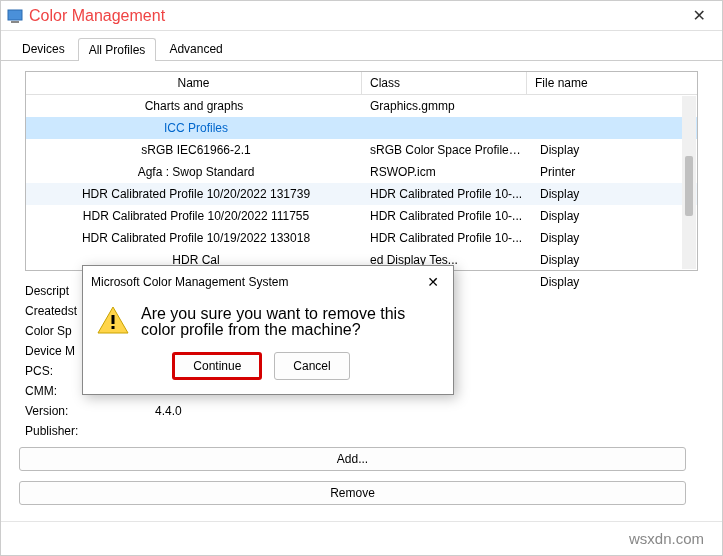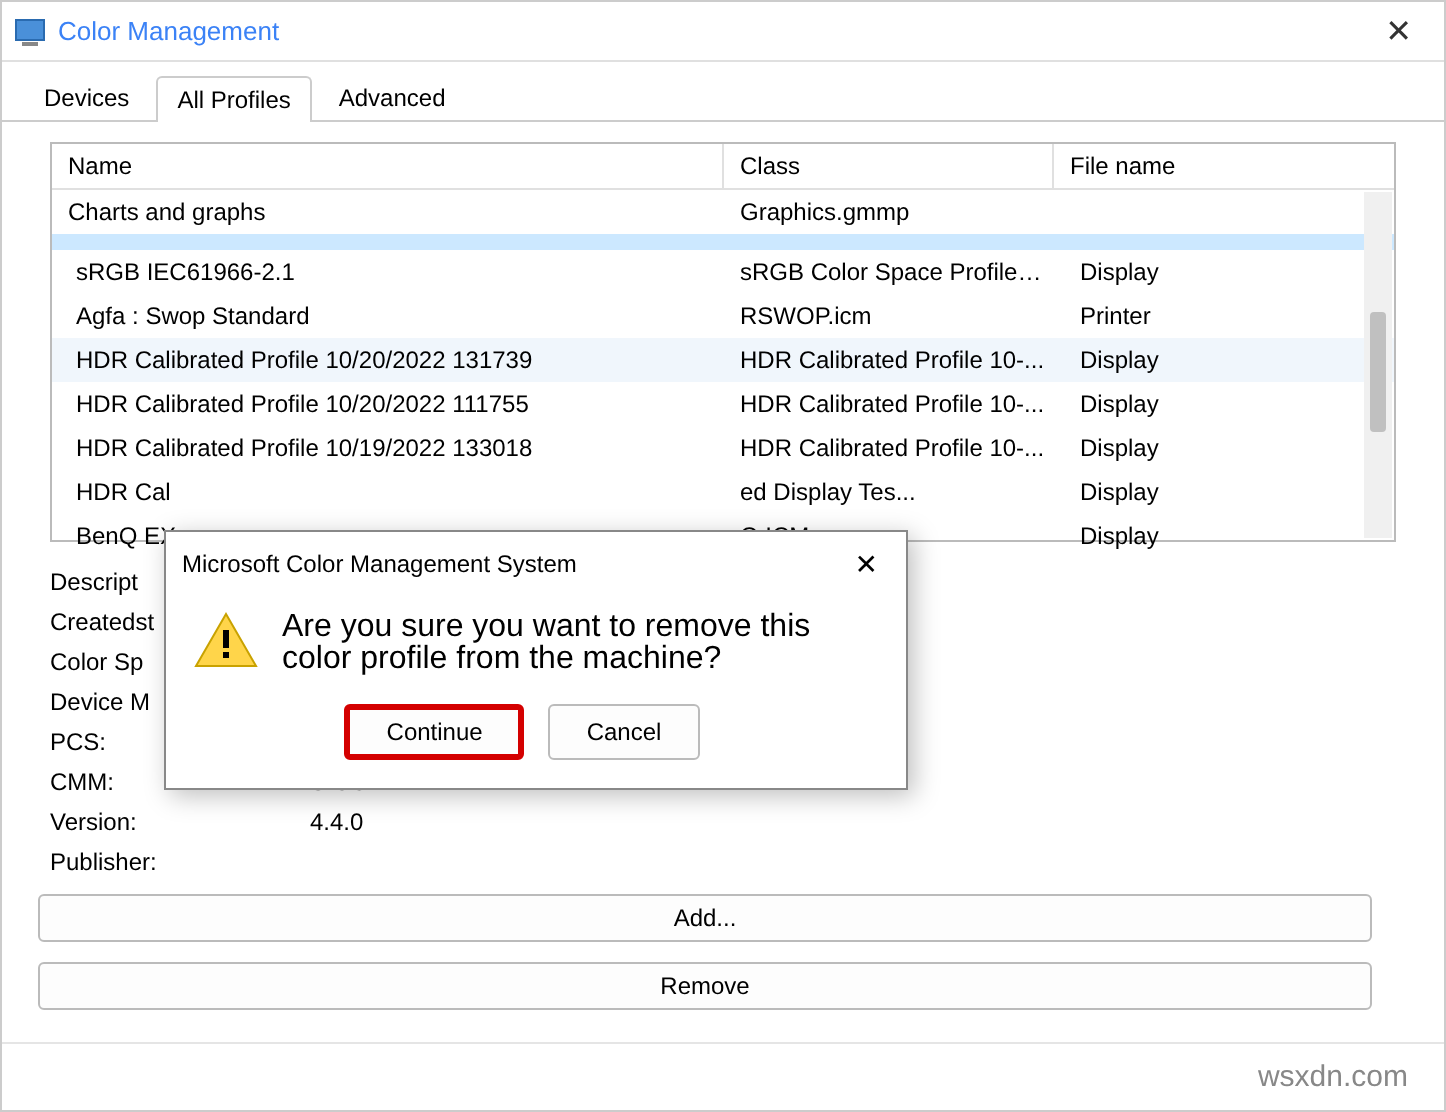--- a/index.html
+++ b/index.html
@@ -1,32 +1,32 @@
 <!DOCTYPE html>
 <html><head>
 <meta charset="utf-8">
 <style>
 * { box-sizing: border-box; font-family: "Segoe UI", Arial, sans-serif; }
 body { margin: 0; background: #fff; width: 723px; height: 556px; overflow: hidden; position: relative; font-size: 12px; color: #000; }
 .window { border: 1px solid #ccc; width: 723px; height: 556px; display: flex; flex-direction: column; }
 .titlebar { display: flex; align-items: center; height: 30px; padding: 0 6px; border-bottom: 1px solid #e0e0e0; }
 .titlebar .app-icon { width: 16px; height: 16px; margin-right: 6px; display: inline-block; }
-.titlebar .title { color: #3b82f6; font-size: 13px; }
+.titlebar .title { color: #ef4444; font-size: 16px; }
 .titlebar .spacer { flex: 1; }
 .titlebar .close { font-size: 16px; color: #333; padding: 4px 10px; cursor: pointer; }
 .tabs { display: flex; border-bottom: 1px solid #ccc; padding: 6px 10px 0 10px; }
 .tab { padding: 4px 10px; border: 1px solid transparent; border-bottom: none; margin-right: 2px; cursor: pointer; border-radius: 3px 3px 0 0; }
 .tab.active { background: #fff; border-color: #ccc; position: relative; top: 1px; }
 .content { padding: 10px 18px; flex: 1; display: flex; flex-direction: column; }
 .intro { margin: 4px 6px 8px 6px; }
 .table-wrap { border: 1px solid #bbb; margin: 0 6px; height: 200px; position: relative; }
 .table-head { display: flex; background: #fff; border-bottom: 1px solid #e0e0e0; }
 .th { padding: 4px 8px; border-right: 1px solid #e0e0e0; font-weight: normal; color: #000; }
 .th:last-child { border-right: none; }
-.col-name { width: 336px; }
+.col-name { width: 336px; text-align: center; }
 .col-file { width: 170px; }
 .col-class { flex: 1; }
 .rows { overflow: hidden; }
 .row { display: flex; padding: 2px 0; }
 .row .td { padding: 2px 8px; white-space: nowrap; overflow: hidden; text-overflow: ellipsis; }
 .row .td.col-name { padding-left: 12px; }
 .group-row .td.col-name { padding-left: 8px; }
 .row.sel { background: #cce8ff; }
 .row.hover { background: #f0f6fc; }
 .row.icc .td.col-name { color: #0066cc; }
@@ -80,20 +80,21 @@
         <div class="th col-class">Class</div>
         <div class="th col-file">File name</div>
       </div>
       <div class="rows" id="rows">
           <div class="row group-row">
             <div class="td col-name">Charts and graphs</div>
             <div class="td col-file">Graphics.gmmp</div>
             <div class="td col-class"></div>
           </div>
           <div class="row icc sel">
+            <div class="td col-name">ICC Profiles</div>
             <div class="td col-file"></div>
             <div class="td col-class"></div>
           </div>
           <div class="row">
             <div class="td col-name">sRGB IEC61966-2.1</div>
             <div class="td col-file">sRGB Color Space Profile.ic...</div>
             <div class="td col-class">Display</div>
           </div>
           <div class="row">
             <div class="td col-name">Agfa : Swop Standard</div>

